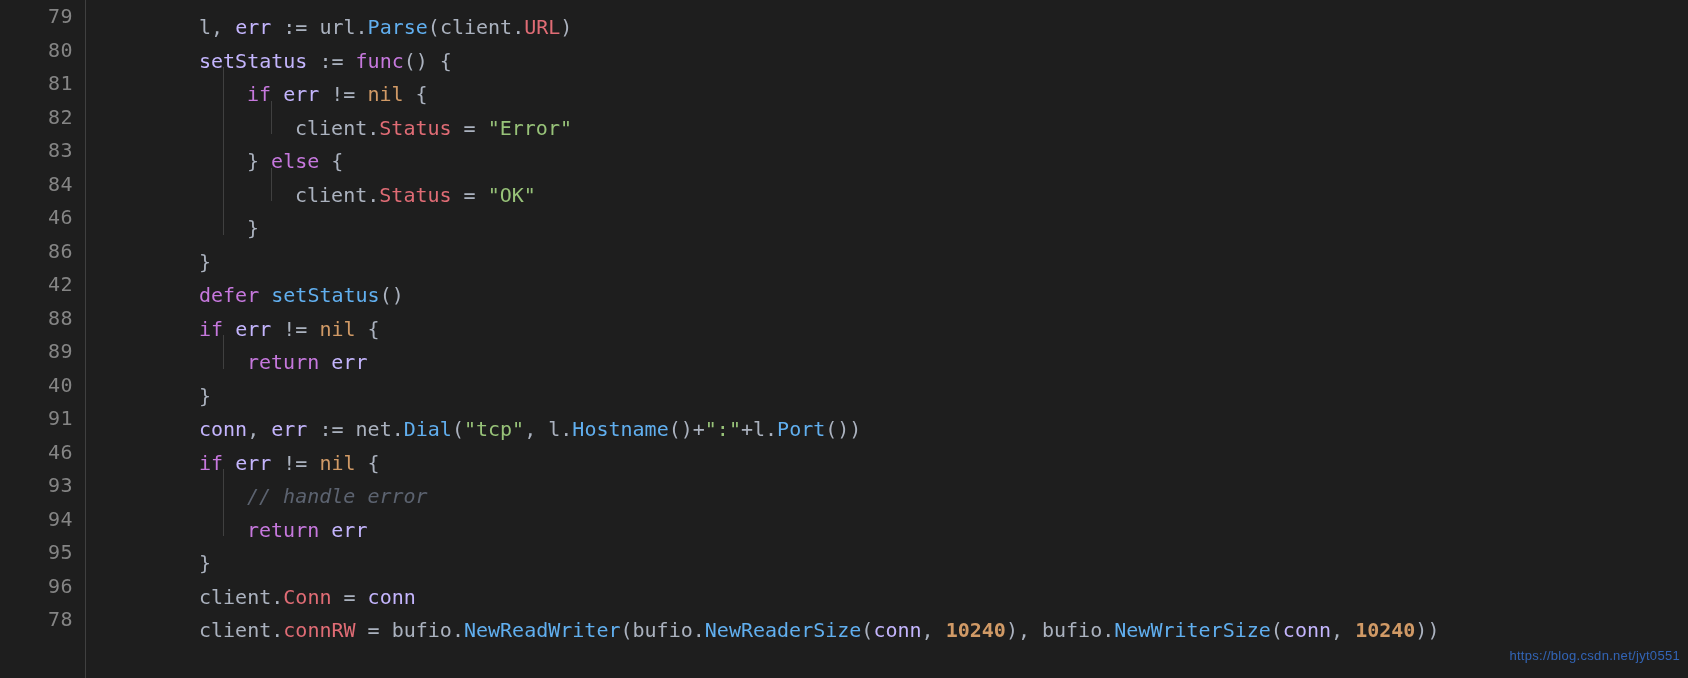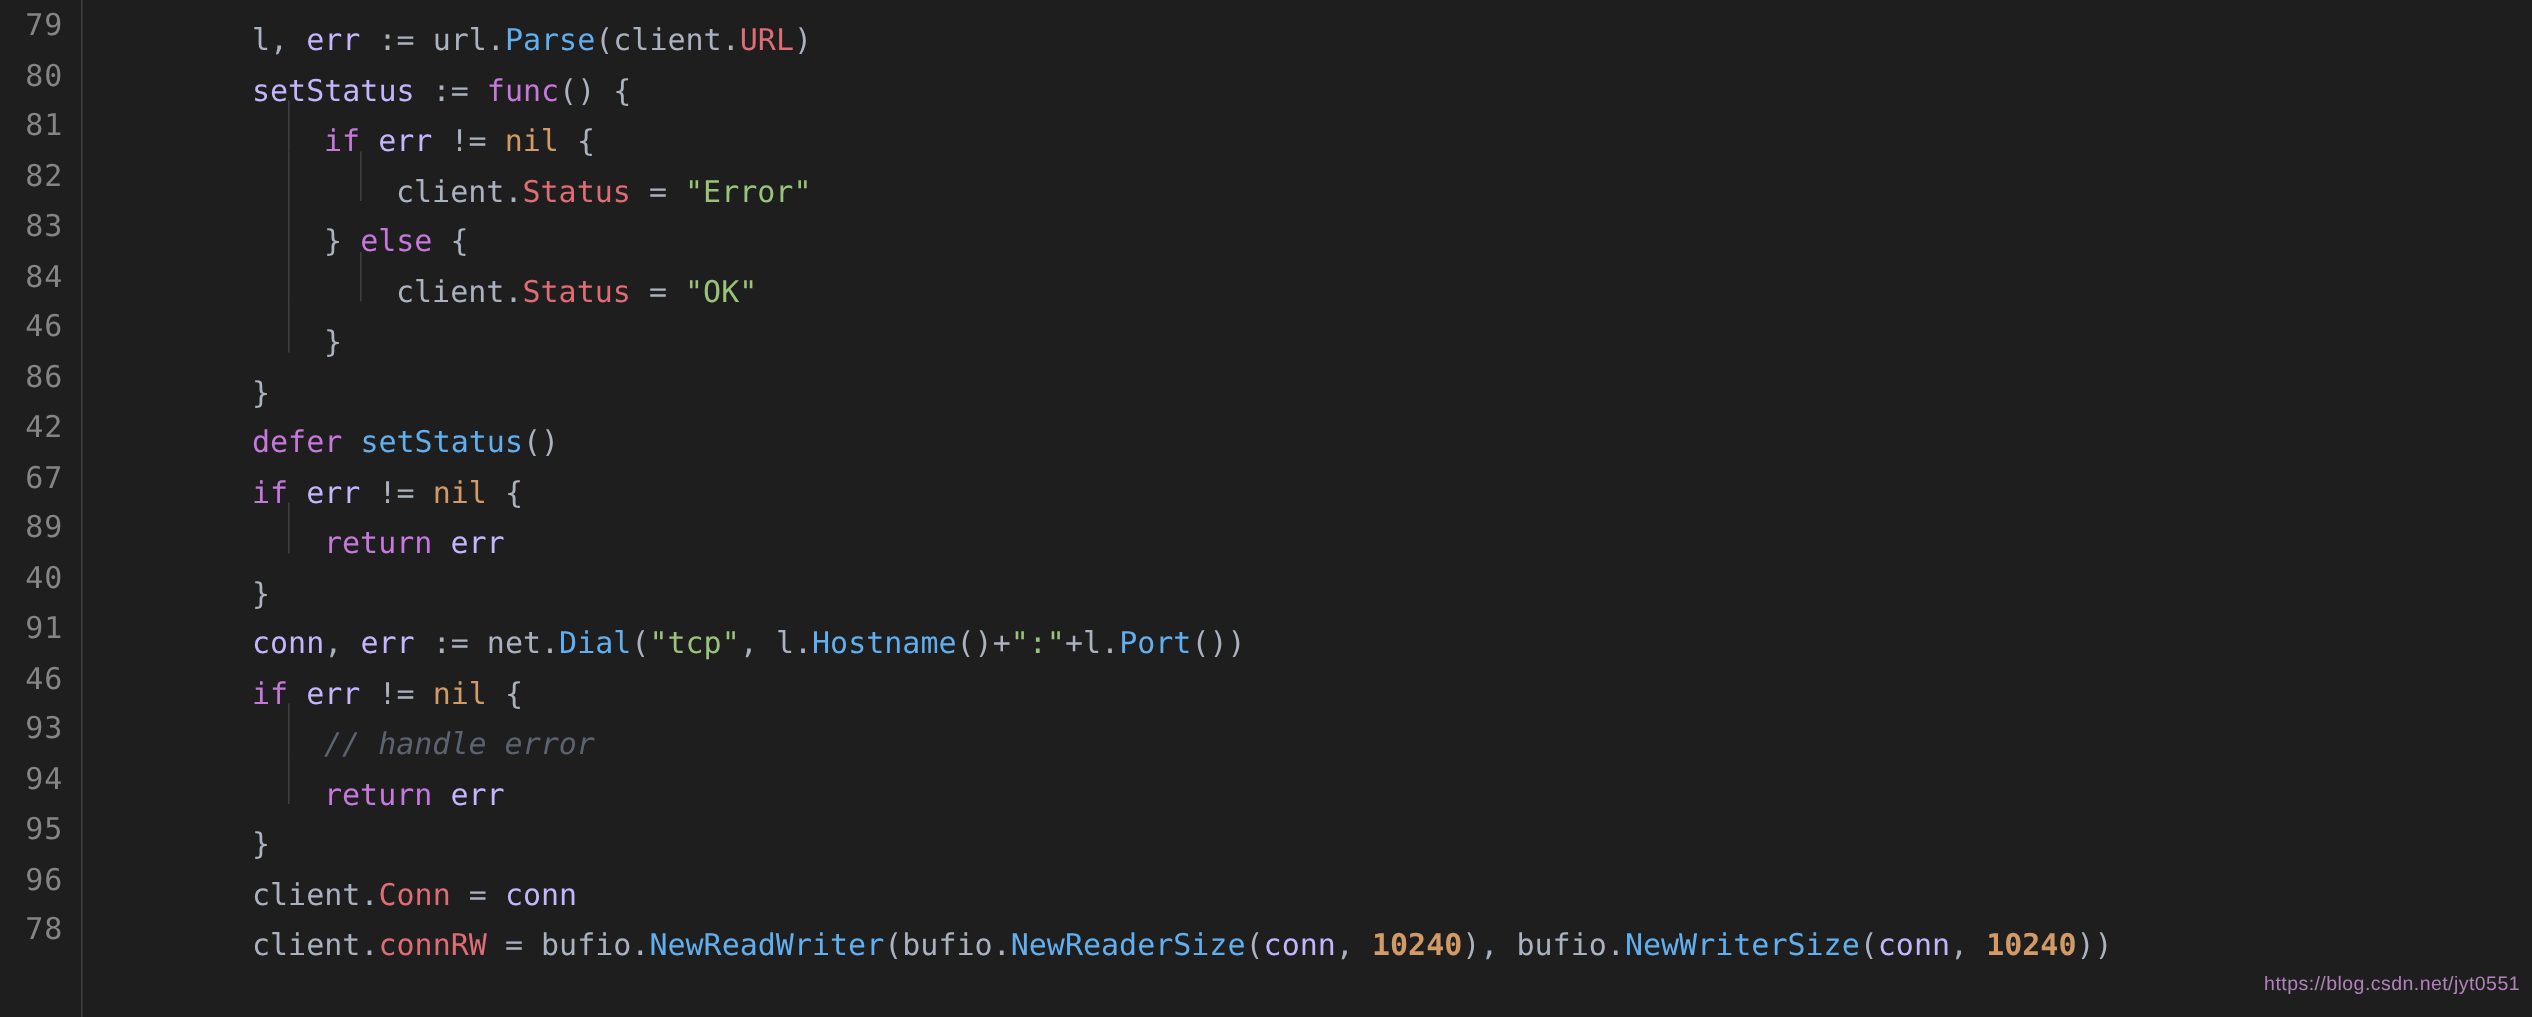--- a/index.html
+++ b/index.html
@@ -9,20 +9,21 @@
     font-size: 20px;
     line-height: 33.5px;
     overflow: hidden;
     width: 1688px;
     height: 678px;
     position: relative;
   }
   .editor {
     display: flex;
     height: 100%;
+    margin-left: 31px;
   }
   .gutter {
     width: 44px;
     flex-shrink: 0;
     text-align: right;
     color: #858585;
     padding-right: 0px;
     user-select: none;
   }
   .gutter .ln {
@@ -72,42 +73,42 @@
   .tk-string  { color: #98c379; }
   .tk-comment { color: #5c6370; font-style: italic; }
   .tk-const   { color: #d19a66; }
   .tk-number  { color: #d19a66; font-weight: bold; }
   .tk-ident   { color: #abb2bf; }
 
   .watermark {
     position: absolute;
     right: 8px;
     bottom: 6px;
-    color: #f0abfc;
+    color: #3b82f6;
     font-size: 13px;
     font-family: sans-serif;
     opacity: 0.7;
     letter-spacing: 0.3px;
   }
 </style>
 </head>
 <body>
 
 <div class="editor">
   <div class="gutter" id="gutter">
       <div class="ln">79</div>
       <div class="ln">80</div>
       <div class="ln">81</div>
       <div class="ln">82</div>
       <div class="ln">83</div>
       <div class="ln">84</div>
       <div class="ln">46</div>
       <div class="ln">86</div>
       <div class="ln">42</div>
-      <div class="ln">67</div>
+      <div class="ln">88</div>
       <div class="ln">89</div>
       <div class="ln">40</div>
       <div class="ln">91</div>
       <div class="ln">46</div>
       <div class="ln">93</div>
       <div class="ln">94</div>
       <div class="ln">95</div>
       <div class="ln">96</div>
       <div class="ln">78</div>
     </div>

